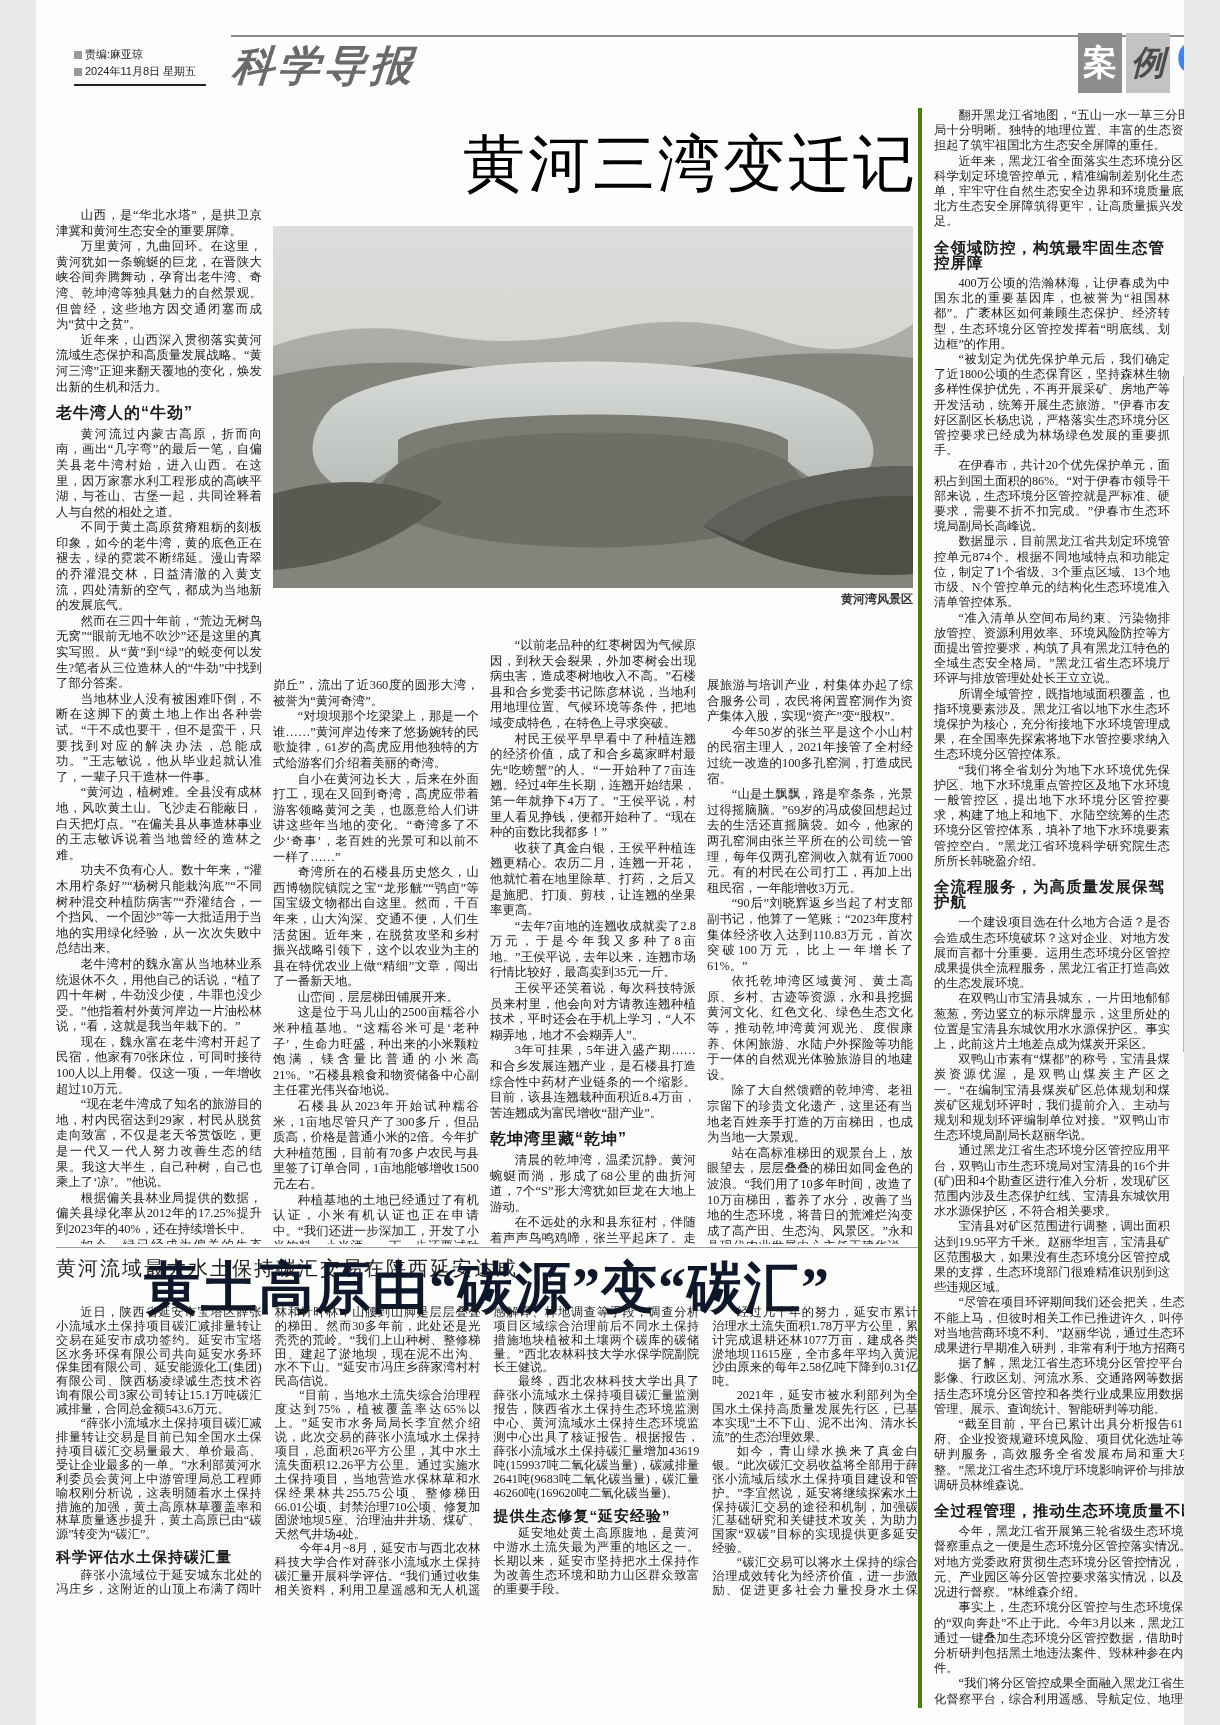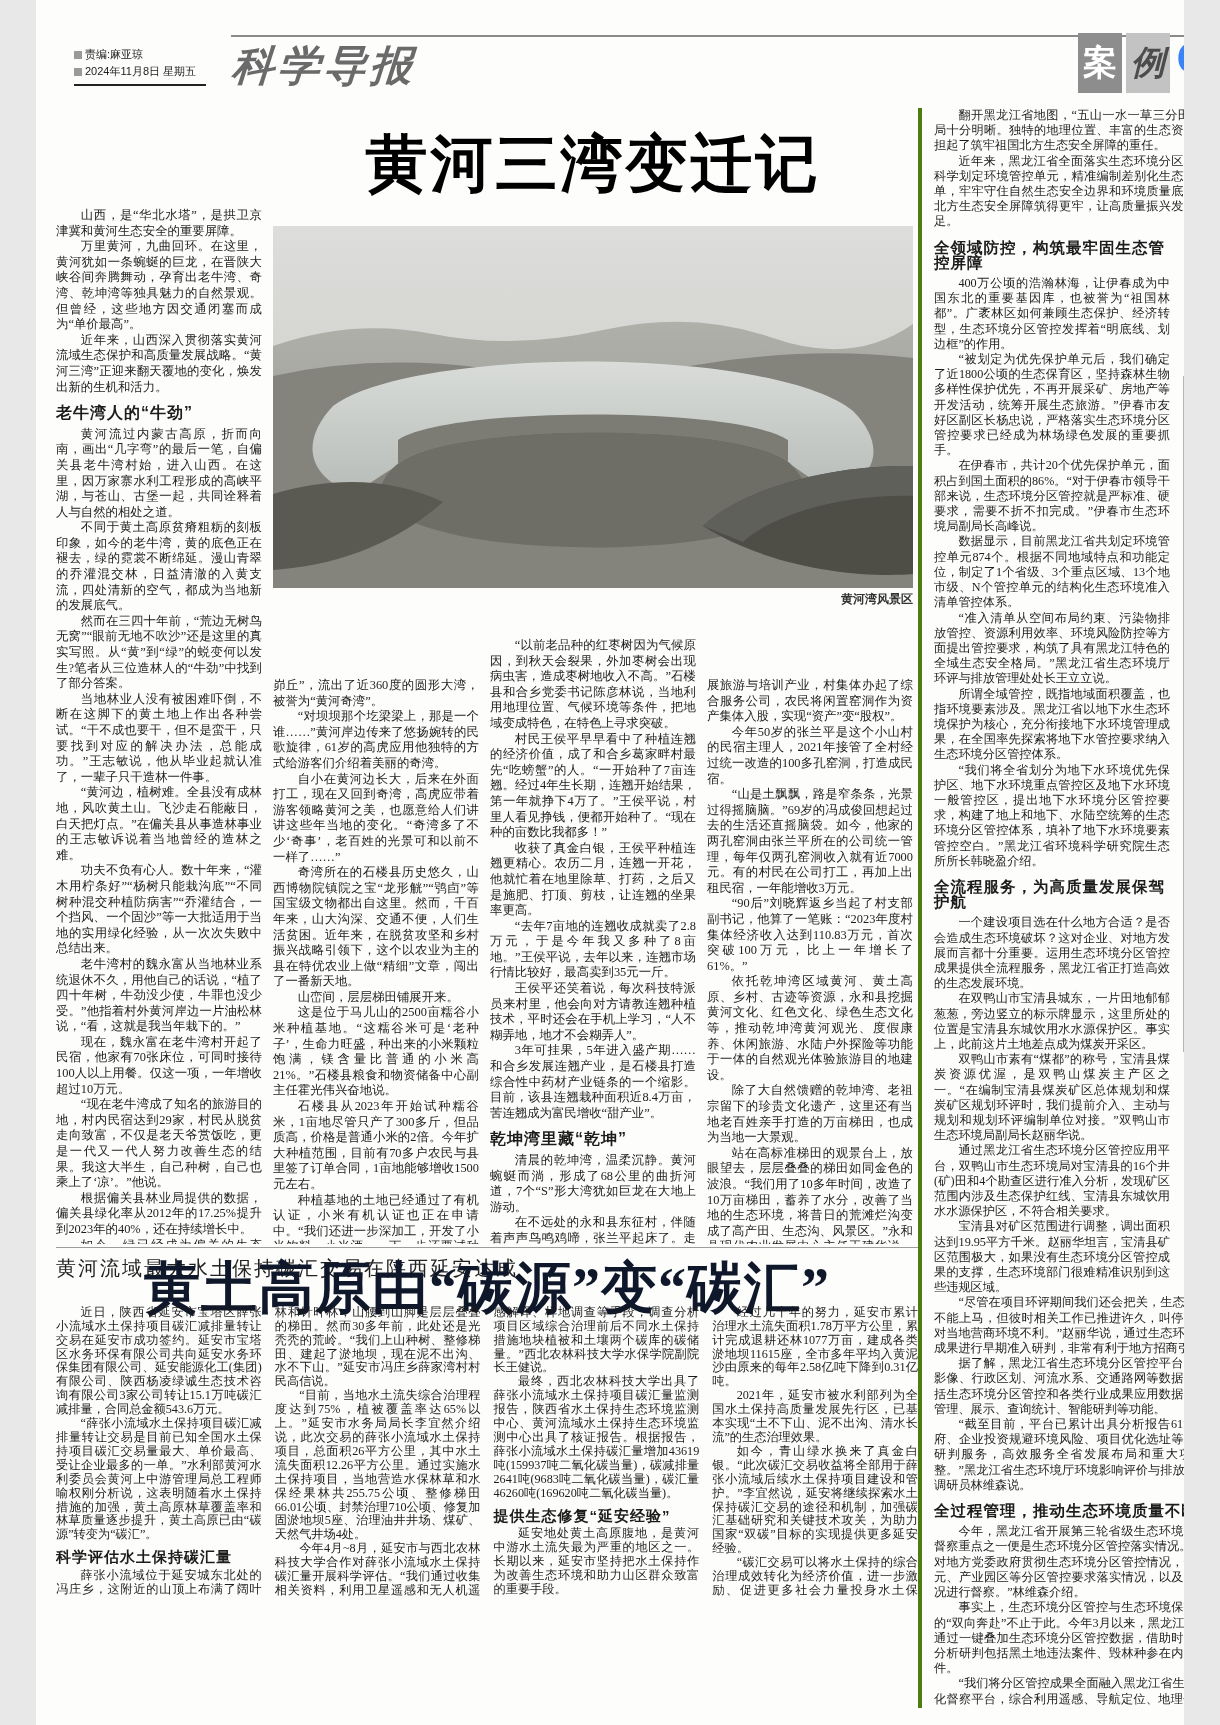--- a/index.html
+++ b/index.html
@@ -20,22 +20,22 @@
   #page-no{position:absolute;left:1140px;top:30px;font-size:48px;font-weight:bold;color:#3b82f6;
            font-family:"Liberation Serif",serif;}
   
   .para,.cont{margin:0;text-align:justify;}
   .para{text-indent:2em;}
   .cont{text-indent:0;margin-top:40px;}
   .sub{font-family:"Liberation Sans",sans-serif;font-weight:bold;font-size:16px;margin:10px 0 6px 0;
        text-indent:0;letter-spacing:1px;}
   
   #art1{position:absolute;left:20px;top:108px;width:862px;height:1138px;font-size:12.4px;line-height:15.6px;}
-  #art1-headline{position:absolute;left:212px;top:6px;width:650px;text-align:center;
-       font-family:"Liberation Sans",sans-serif;font-weight:700;font-size:62px;letter-spacing:3px;color:#000;}
+  #art1-headline{position:absolute;left:212px;top:6px;width:650px;text-align:right;
+       font-family:"Liberation Sans",sans-serif;font-weight:400;font-size:62px;letter-spacing:3px;color:#000;}
   #art1 .col{position:absolute;width:206px;overflow:hidden;}
   #col1{left:0;top:100px;height:1036px;}
   #col2{left:217px;top:530px;height:606px;}
   #col3{left:434px;top:530px;height:606px;}
   #col4{left:651px;top:530px;height:606px;}
   #photo-wrap{position:absolute;left:217px;top:118px;width:640px;height:362px;}
   #photo-wrap svg{display:block;width:100%;height:100%;}
   #photo-caption{position:absolute;left:217px;top:484px;width:640px;text-align:right;
        font-family:"Liberation Sans",sans-serif;font-weight:bold;font-size:12px;color:#333;}
   
@@ -100,21 +100,21 @@
         <path d="M125,238 C175,196 465,196 515,236 L515,214 C465,180 175,180 125,214 Z" fill="#7c7c74"></path>
         <path d="M0,268 C60,250 120,252 170,276 C120,320 60,340 0,344 Z" fill="#5a5a53"></path>
         <path d="M640,240 C560,238 470,262 430,300 C500,344 590,352 640,348 Z" fill="#4e4e47"></path>
         <path d="M430,300 C470,262 560,238 640,240 L640,270 C570,268 500,288 470,316 Z" fill="#60605a"></path>
       </svg>
     </div>
     <div id="photo-caption">黄河湾风景区</div>
 
     <div id="col1" class="col">
         <p class="para">山西，是“华北水塔”，是拱卫京津冀和黄河生态安全的重要屏障。</p>
-        <p class="para">万里黄河，九曲回环。在这里，黄河犹如一条蜿蜒的巨龙，在晋陕大峡谷间奔腾舞动，孕育出老牛湾、奇湾、乾坤湾等独具魅力的自然景观。但曾经，这些地方因交通闭塞而成为“单价最高”。</p>
+        <p class="para">万里黄河，九曲回环。在这里，黄河犹如一条蜿蜒的巨龙，在晋陕大峡谷间奔腾舞动，孕育出老牛湾、奇湾、乾坤湾等独具魅力的自然景观。但曾经，这些地方因交通闭塞而成为“贫中之贫”。</p>
         <p class="para">近年来，山西深入贯彻落实黄河流域生态保护和高质量发展战略。“黄河三湾”正迎来翻天覆地的变化，焕发出新的生机和活力。</p>
         <h3 class="sub">老牛湾人的“牛劲”</h3>
         <p class="para">黄河流过内蒙古高原，折而向南，画出“几字弯”的最后一笔，自偏关县老牛湾村始，进入山西。在这里，因万家寨水利工程形成的高峡平湖，与苍山、古堡一起，共同诠释着人与自然的相处之道。</p>
         <p class="para">不同于黄土高原贫瘠粗粝的刻板印象，如今的老牛湾，黄的底色正在褪去，绿的霓裳不断绵延。漫山青翠的乔灌混交林，日益清澈的入黄支流，四处清新的空气，都成为当地新的发展底气。</p>
         <p class="para">然而在三四十年前，“荒边无树鸟无窝”“眼前无地不吹沙”还是这里的真实写照。从“黄”到“绿”的蜕变何以发生?笔者从三位造林人的“牛劲”中找到了部分答案。</p>
         <p class="para">当地林业人没有被困难吓倒，不断在这脚下的黄土地上作出各种尝试。“干不成也要干，但不是蛮干，只要找到对应的解决办法，总能成功。”王志敏说，他从毕业起就认准了，一辈子只干造林一件事。</p>
         <p class="para">“黄河边，植树难。全县没有成林地，风吹黄土山。飞沙走石能蔽日，白天把灯点。”在偏关县从事造林事业的王志敏诉说着当地曾经的造林之难。</p>
         <p class="para">功夫不负有心人。数十年来，“灌木用柠条好”“杨树只能栽沟底”“不同树种混交种植防病害”“乔灌结合，一个挡风、一个固沙”等一大批适用于当地的实用绿化经验，从一次次失败中总结出来。</p>
         <p class="para">老牛湾村的魏永富从当地林业系统退休不久，用他自己的话说，“植了四十年树，牛劲没少使，牛罪也没少受。”他指着村外黄河岸边一片油松林说，“看，这就是我当年栽下的。”</p>
         <p class="para">现在，魏永富在老牛湾村开起了民宿，他家有70张床位，可同时接待100人以上用餐。仅这一项，一年增收超过10万元。</p>

